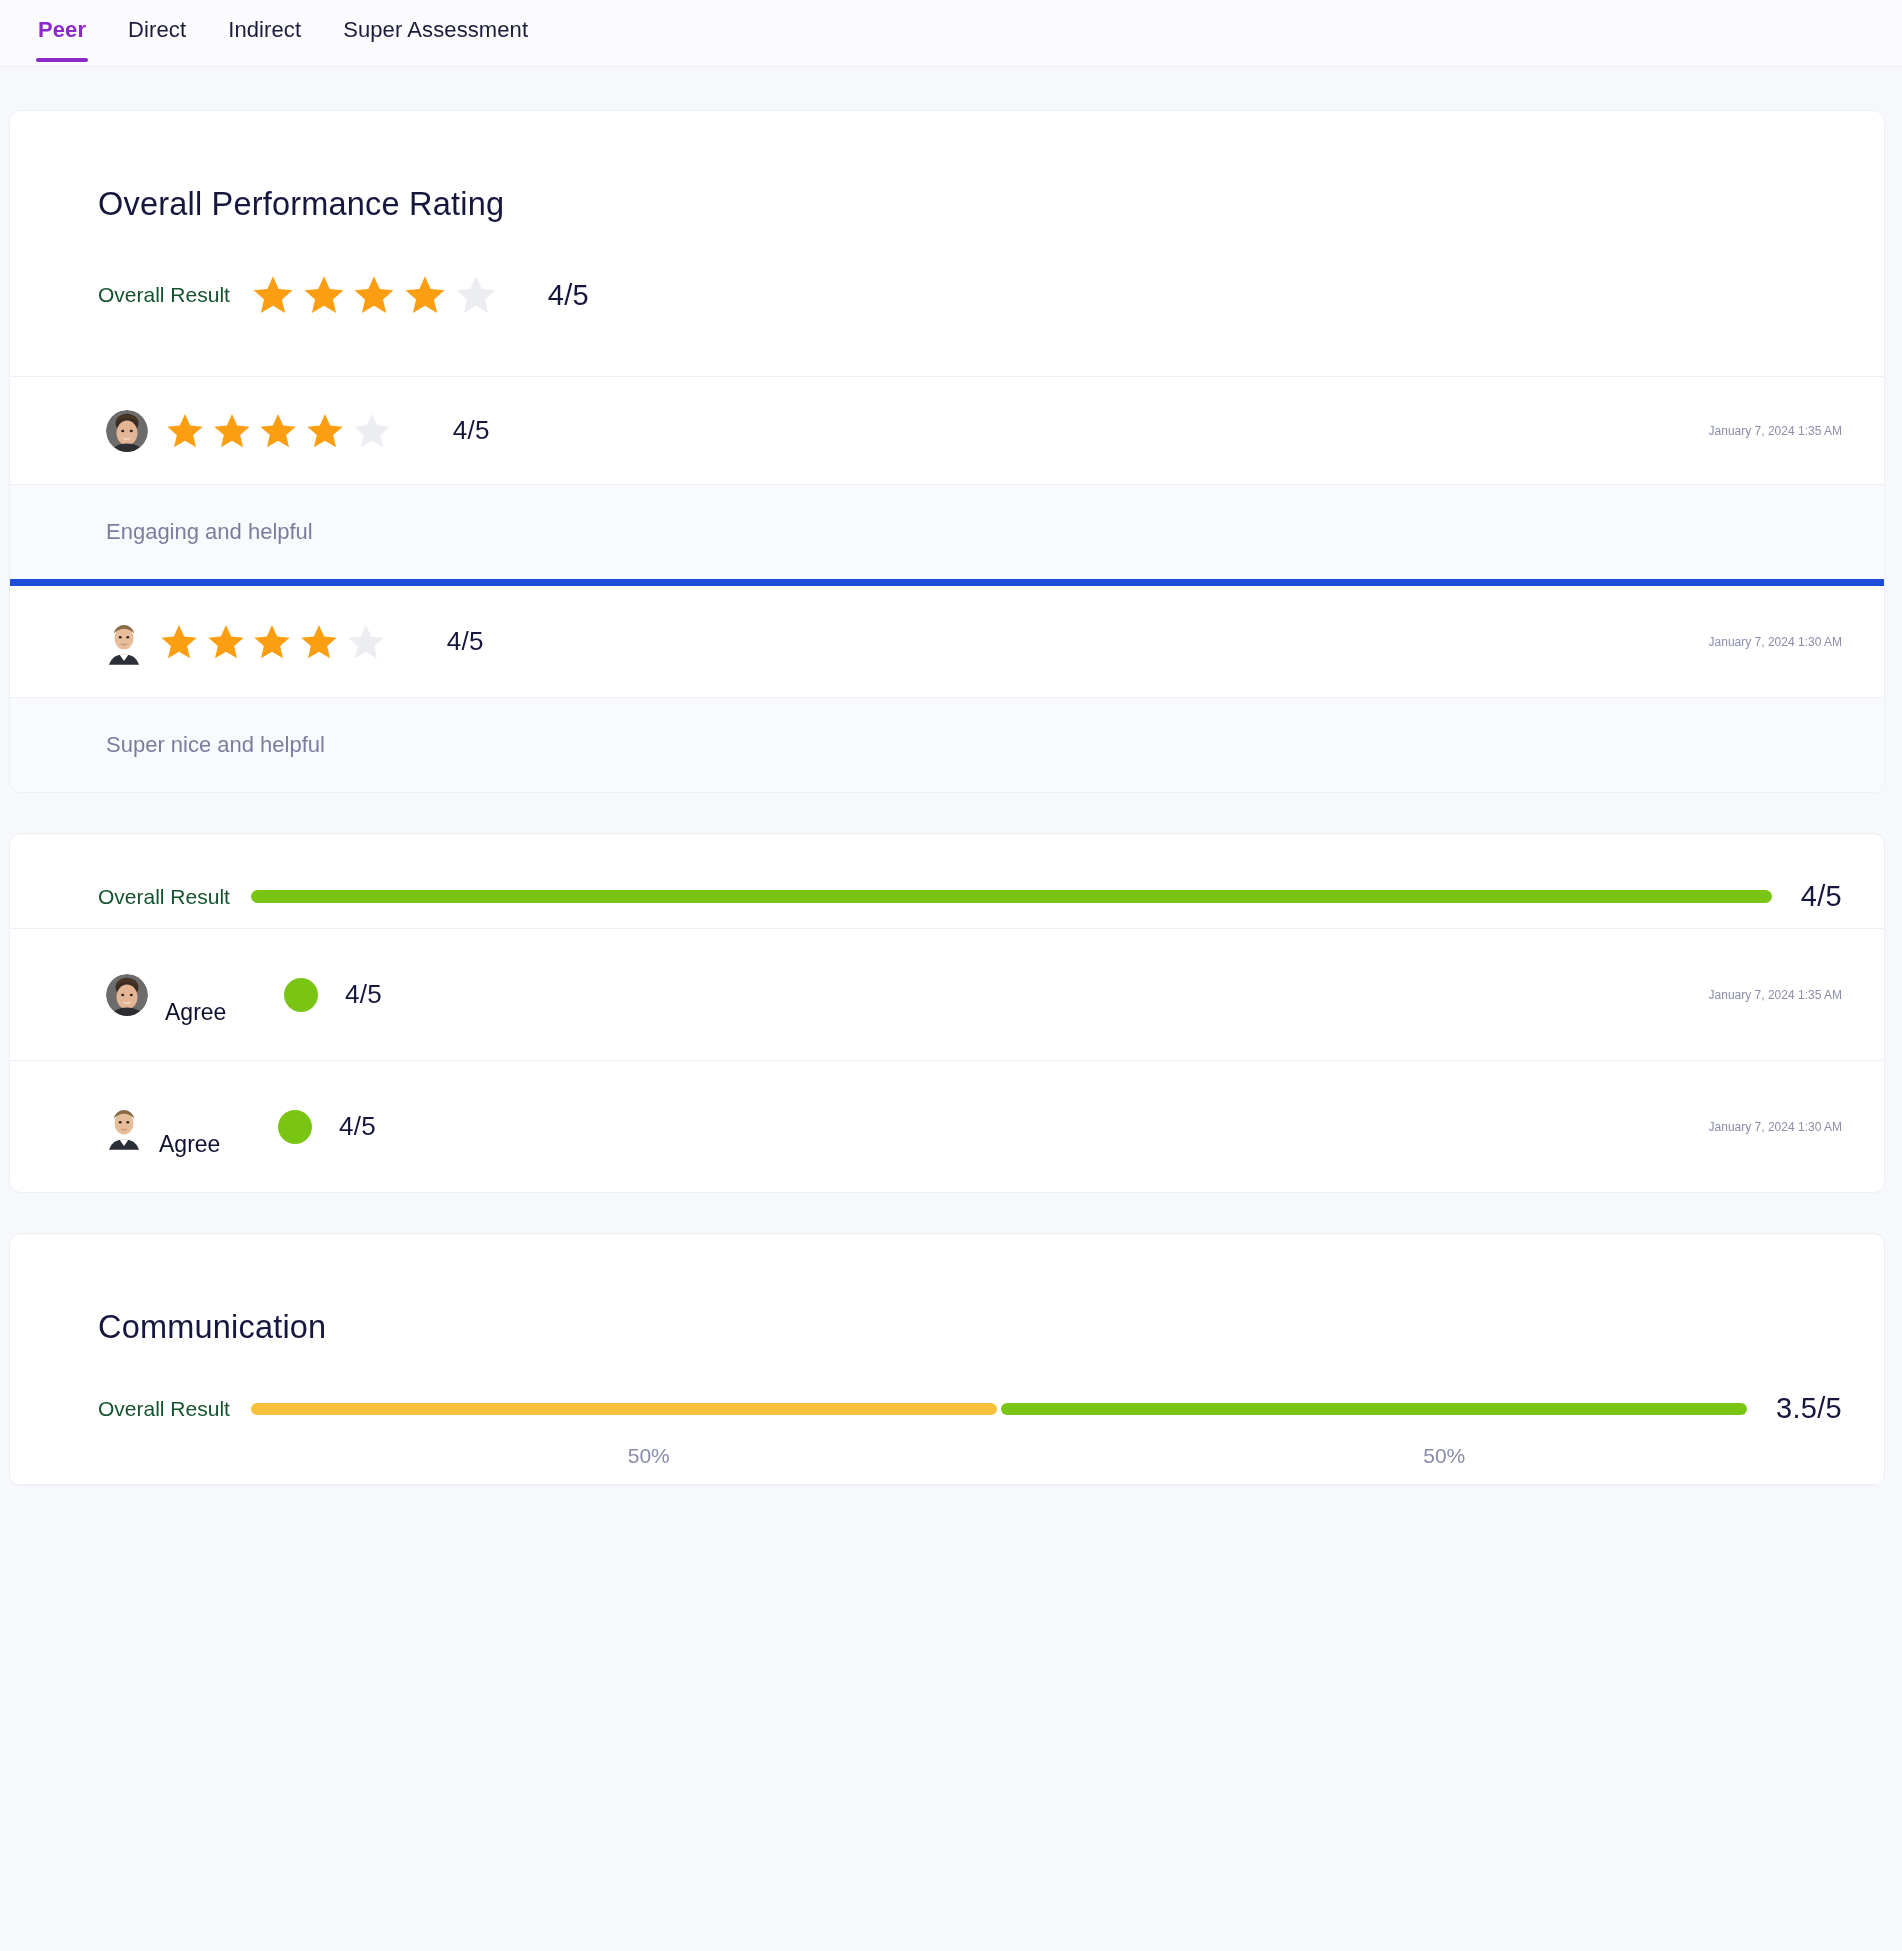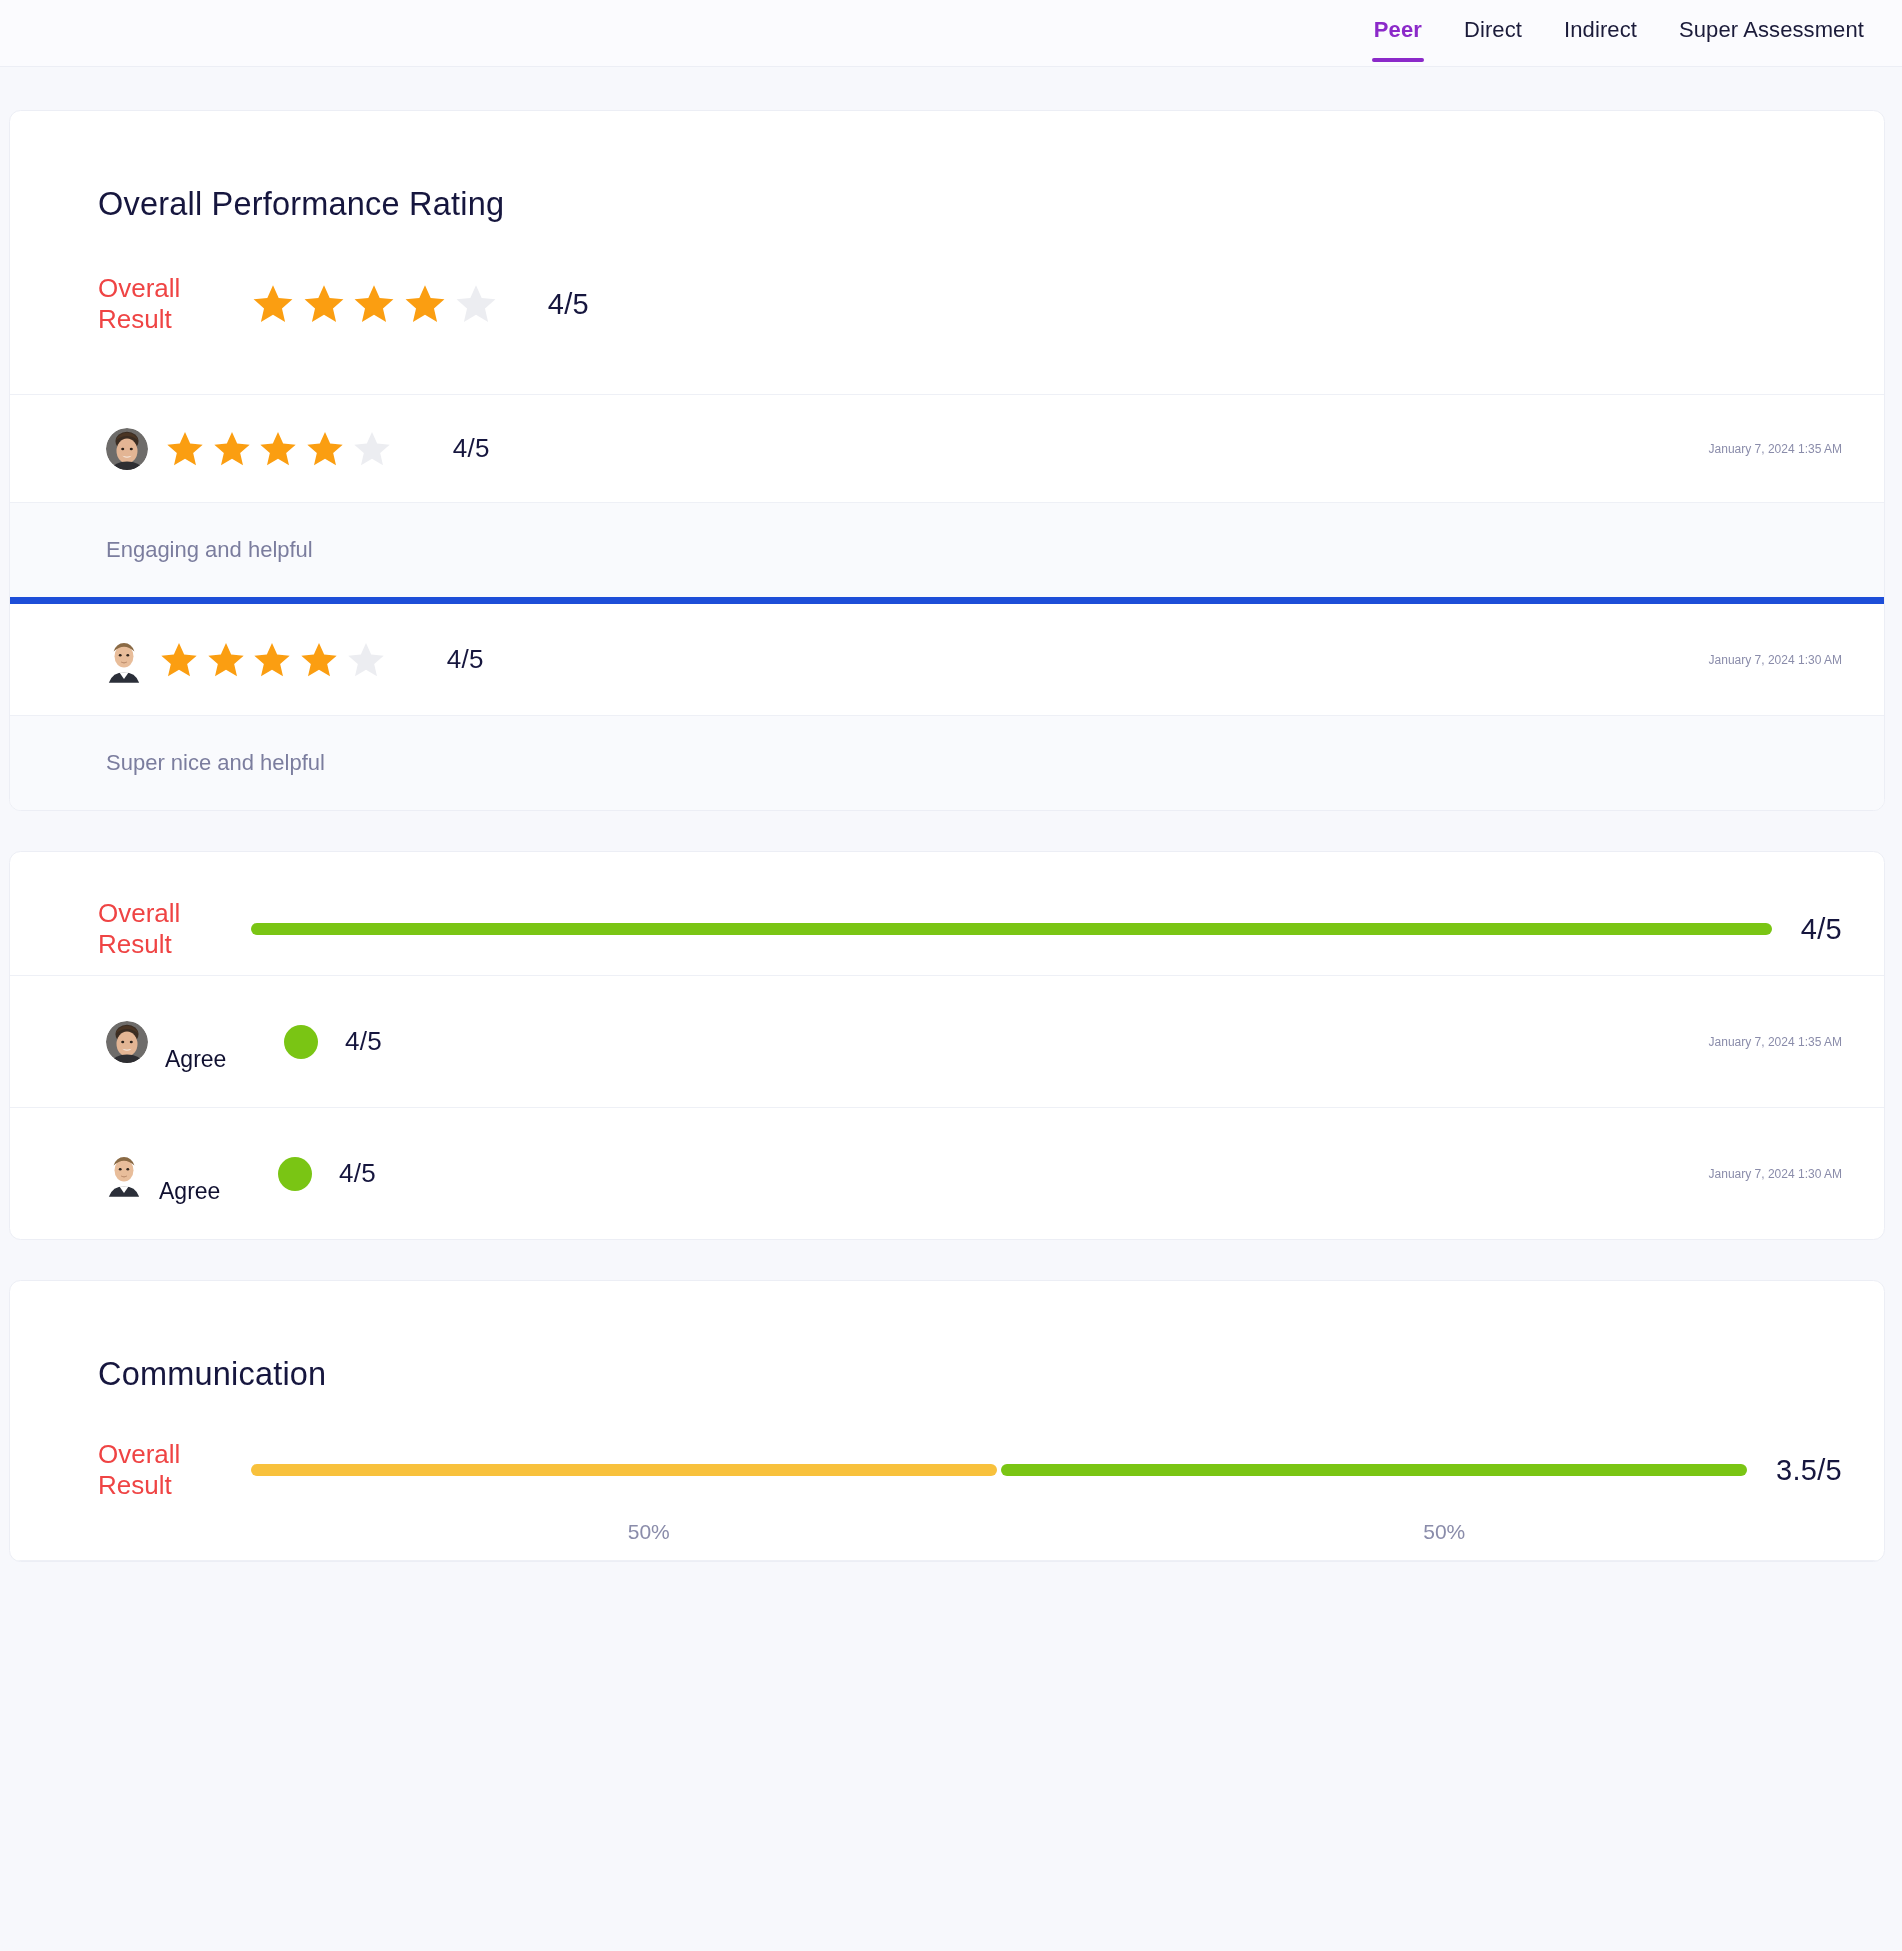--- a/index.html
+++ b/index.html
@@ -12,21 +12,20 @@
   }
 
   
   .tabbar {
     background: #fbfbfe;
     border-bottom: 1px solid #eceef5;
     height: 67px;
     display: flex;
     align-items: flex-start;
     padding: 0 17px;
-    justify-content: flex-end;
   }
   .tab {
     position: relative;
     font-size: 22px;
     color: #1b1b3a;
     padding: 17px 21px 19px 21px;
     letter-spacing: 0.1px;
     cursor: pointer;
     white-space: nowrap;
   }
@@ -59,22 +58,22 @@
   }
 
   
   .overall-row {
     display: flex;
     align-items: center;
     padding: 50px 0 59px 88px;
     border-bottom: 1px solid #eef0f6;
   }
   .overall-label {
-    font-size: 26px;
-    color: #ef4444;
+    font-size: 21px;
+    color: #14532d;
     width: 153px;
     flex: 0 0 153px;
   }
 
   .stars { display: flex; align-items: center; gap: 6.7px; }
   .star { width: 44px; height: 44px; display: block; }
   .star.sm { width: 40px; height: 40px; }
 
   .score {
     font-size: 29px;

